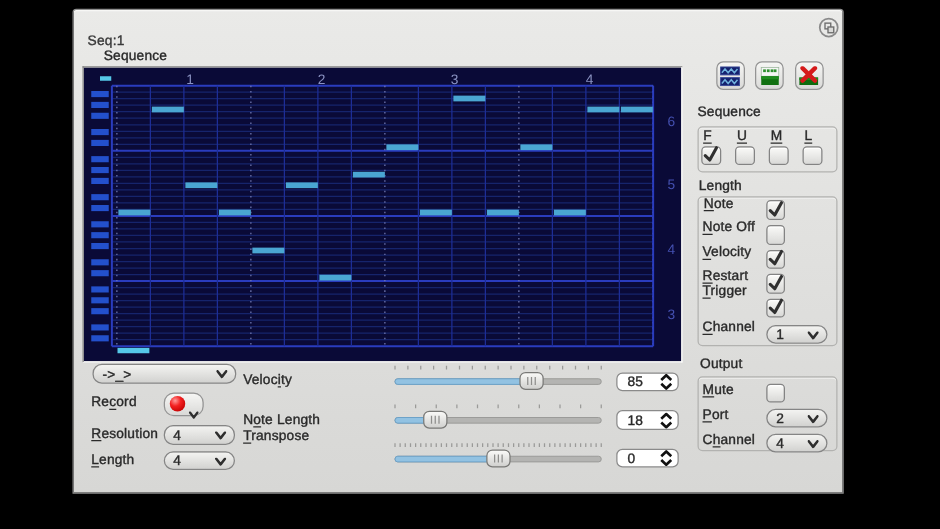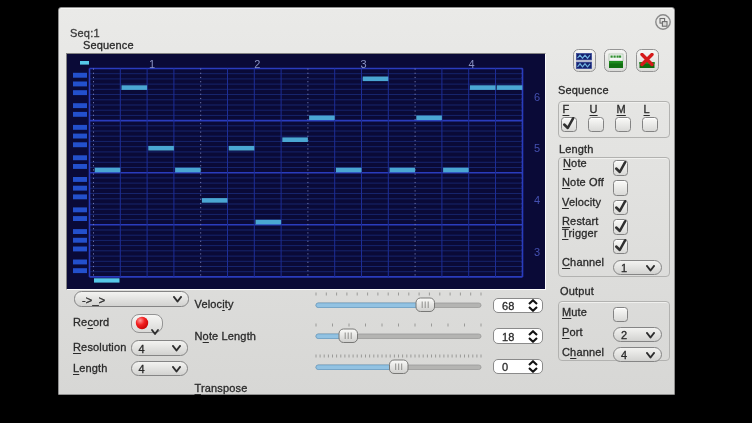--- a/index.html
+++ b/index.html
@@ -168,21 +168,21 @@
       <path d="M1 1 L4.5 5.5 L8 1" stroke="#2e2e2e" stroke-width="2.0" fill="none" stroke-linecap="round" stroke-linejoin="round"></path>
     </svg>
     <div class="lbl" style="left:14px;top:354px"><span class="u">L</span>ength</div>
     <div class="combo" style="left:71.5px;top:352.5px;width:57.5px;height:15.5px"></div>
     <div class="lbl" style="left:79.5px;top:355.0px">4</div>
     <svg style="position:absolute;left:113.0px;top:357.75px" width="9" height="7.5">
       <path d="M1 1 L4.5 5.5 L8 1" stroke="#2e2e2e" stroke-width="2.0" fill="none" stroke-linecap="round" stroke-linejoin="round"></path>
     </svg>
     <div class="lbl" style="left:135.5px;top:290px">Veloc<span class="u">i</span>ty</div>
     <div class="lbl" style="left:135.5px;top:321.5px">N<span class="u">o</span>te Length</div>
-    <div class="lbl" style="left:135.5px;top:374px"><span class="u">T</span>ranspose</div>
+    <div class="lbl" style="left:135.5px;top:335px"><span class="u">T</span>ranspose</div>
     <svg style="position:absolute;left:252px;top:283px" width="176" height="26">
       <line x1="5.0" y1="1.5" x2="5.0" y2="4.5" stroke="#9a9a98" stroke-width="1"></line>
       <line x1="15.3" y1="1.5" x2="15.3" y2="4.5" stroke="#9a9a98" stroke-width="1"></line>
       <line x1="25.6" y1="1.5" x2="25.6" y2="4.5" stroke="#9a9a98" stroke-width="1"></line>
       <line x1="35.9" y1="1.5" x2="35.9" y2="4.5" stroke="#9a9a98" stroke-width="1"></line>
       <line x1="46.2" y1="1.5" x2="46.2" y2="4.5" stroke="#9a9a98" stroke-width="1"></line>
       <line x1="56.6" y1="1.5" x2="56.6" y2="4.5" stroke="#9a9a98" stroke-width="1"></line>
       <line x1="66.9" y1="1.5" x2="66.9" y2="4.5" stroke="#9a9a98" stroke-width="1"></line>
       <line x1="77.2" y1="1.5" x2="77.2" y2="4.5" stroke="#9a9a98" stroke-width="1"></line>
       <line x1="87.5" y1="1.5" x2="87.5" y2="4.5" stroke="#9a9a98" stroke-width="1"></line>
@@ -281,21 +281,21 @@
         <linearGradient id="hg" x1="0" y1="0" x2="0" y2="1">
           <stop offset="0" stop-color="#fbfbf9"></stop>
           <stop offset="1" stop-color="#cfcfcd"></stop>
         </linearGradient>
       </defs>
       <line x1="84.7" y1="10.5" x2="84.7" y2="17" stroke="#8e8e8c" stroke-width="1"></line>
       <line x1="87.7" y1="10.5" x2="87.7" y2="17" stroke="#8e8e8c" stroke-width="1"></line>
       <line x1="90.7" y1="10.5" x2="90.7" y2="17" stroke="#8e8e8c" stroke-width="1"></line>
     </svg>
     <div class="spin" style="left:434px;top:289.5px"></div>
-    <div class="lbl" style="left:443px;top:292.0px">68</div>
+    <div class="lbl" style="left:443px;top:292.0px">85</div>
     <svg style="position:absolute;left:468px;top:291.0px" width="13" height="13">
       <path d="M2 5 L6 1.2 L10 5" stroke="#111" stroke-width="2.1" fill="none" stroke-linejoin="round"></path>
       <path d="M2 8 L6 11.8 L10 8" stroke="#111" stroke-width="2.1" fill="none" stroke-linejoin="round"></path>
     </svg>
     <div class="spin" style="left:434px;top:320px"></div>
     <div class="lbl" style="left:443px;top:322.5px">18</div>
     <svg style="position:absolute;left:468px;top:321.5px" width="13" height="13">
       <path d="M2 5 L6 1.2 L10 5" stroke="#111" stroke-width="2.1" fill="none" stroke-linejoin="round"></path>
       <path d="M2 8 L6 11.8 L10 8" stroke="#111" stroke-width="2.1" fill="none" stroke-linejoin="round"></path>
     </svg>

